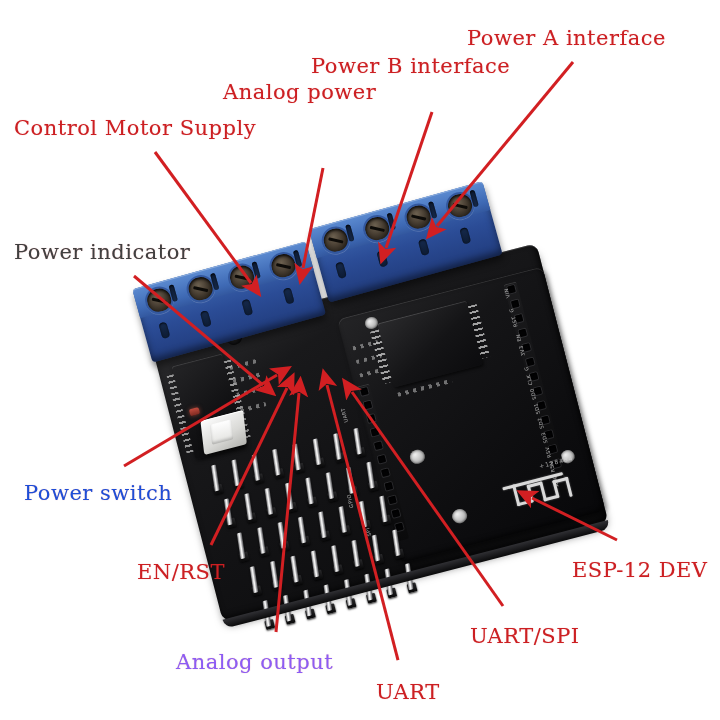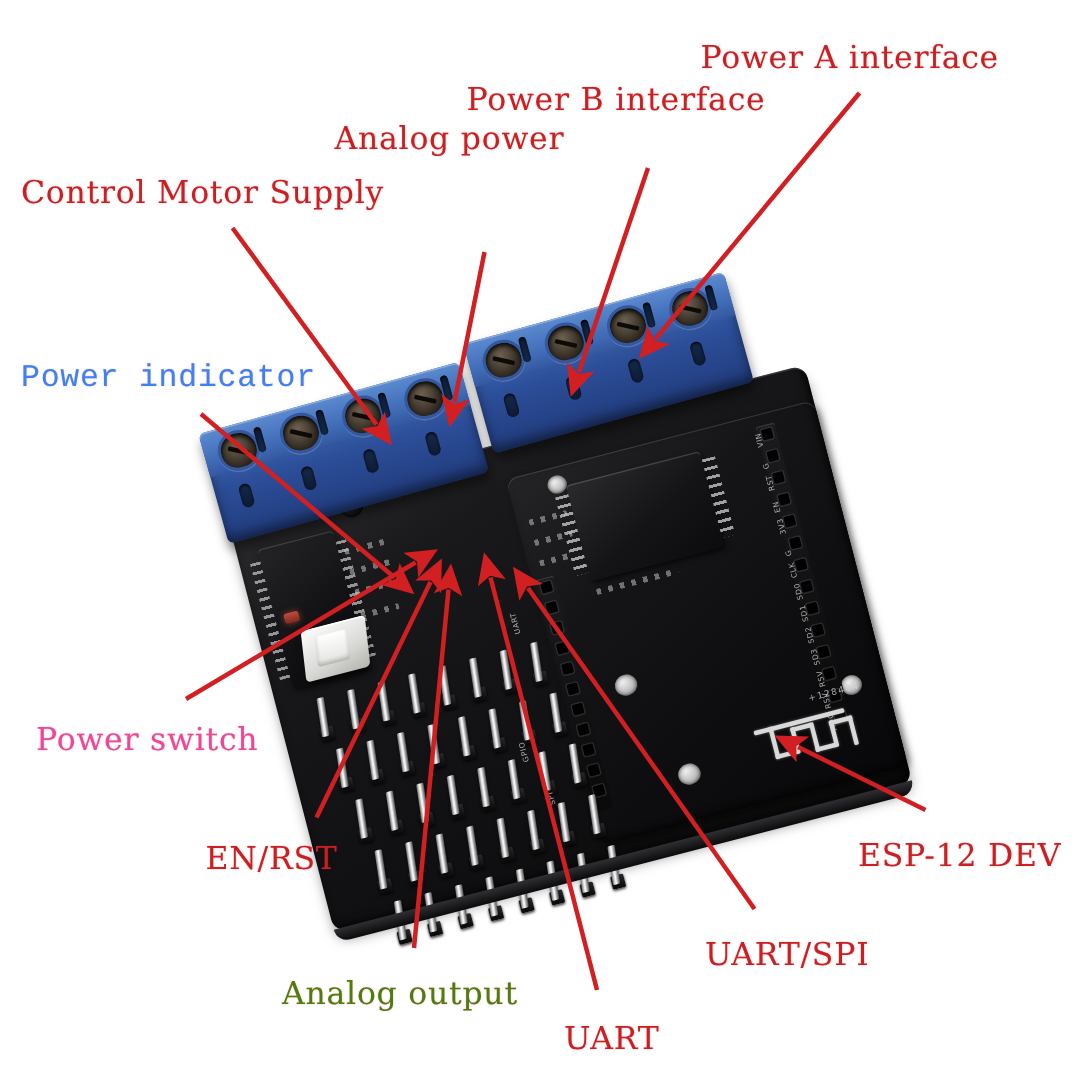--- a/index.html
+++ b/index.html
@@ -438,22 +438,22 @@
         <line x1="503" y1="606" x2="352" y2="392" stroke="#d21f22" stroke-width="3" marker-end="url(#arrowhead)"></line>
         <line x1="617" y1="540" x2="532" y2="498" stroke="#d21f22" stroke-width="3" marker-end="url(#arrowhead)"></line>
       </g>
   </svg>
 
   <div id="label-layer">
       <div class="annot-label" style="left: 467px; top: 28px; color: rgb(204, 31, 34);">Power A interface</div>
       <div class="annot-label" style="left: 311px; top: 56px; color: rgb(204, 31, 34);">Power B interface</div>
       <div class="annot-label" style="left: 223px; top: 82px; color: rgb(204, 31, 34);">Analog power</div>
       <div class="annot-label" style="left: 14px; top: 118px; color: rgb(204, 31, 34);">Control Motor Supply</div>
-      <div class="annot-label" style="left: 14px; top: 242px; color: #3b82f6; font-family: Liberation Mono, monospace;">Power indicator</div>
-      <div class="annot-label" style="left: 24px; top: 483px; color: #ec4899;">Power switch</div>
+      <div class="annot-label" style="left: 14px; top: 242px; color: #404040;">Power indicator</div>
+      <div class="annot-label" style="left: 24px; top: 483px; color: #1d4ed8;">Power switch</div>
       <div class="annot-label" style="left: 137px; top: 562px; color: rgb(204, 31, 34);">EN/RST</div>
-      <div class="annot-label" style="left: 188px; top: 652px; color: #4d7c0f;">Analog output</div>
+      <div class="annot-label" style="left: 176px; top: 652px; color: #8b5cf6;">Analog output</div>
       <div class="annot-label" style="left: 376px; top: 682px; color: rgb(204, 31, 34);">UART</div>
       <div class="annot-label" style="left: 470px; top: 626px; color: rgb(204, 31, 34);">UART/SPI</div>
       <div class="annot-label" style="left: 572px; top: 560px; color: rgb(204, 31, 34);">ESP-12 DEV</div>
     </div>
 
 </div>
 
 </body></html>

